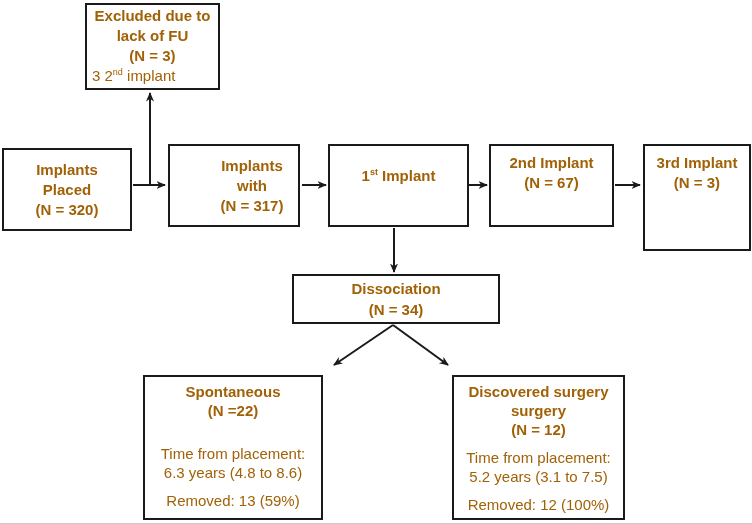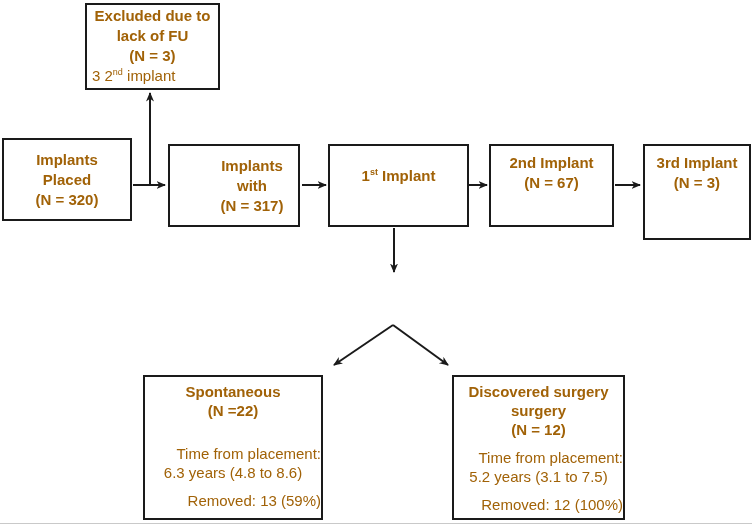--- a/index.html
+++ b/index.html
@@ -26,35 +26,35 @@
     text-align: center;
     line-height: 20px;
   }
   .bold { font-weight: bold; }
   .vcenter {
     display: flex;
     flex-direction: column;
     justify-content: center;
   }
   .left {
-    text-align: right;
+    text-align: center;
     padding-left: 0;
   }
   sup.sp {
     font-size: 9px;
     line-height: 0;
     vertical-align: super;
   }
   
   .b-excluded { left: 85px;  top: 3px;   width: 135px; height: 87px; padding-top: 1px; }
-  .b-placed   { left: 2px;   top: 138px; width: 130px; height: 83px; }
+  .b-placed   { left: 2px;   top: 148px; width: 130px; height: 83px; }
   .b-fu       { left: 168px; top: 144px; width: 132px; height: 83px; padding-left: 36px; }
   .b-first    { left: 328px; top: 144px; width: 141px; height: 83px; padding-top: 20px; }
   .b-second   { left: 489px; top: 144px; width: 125px; height: 83px; padding-top: 7px; }
-  .b-third    { left: 643px; top: 144px; width: 108px; height: 96px; padding-top: 7px; }
+  .b-third    { left: 643px; top: 144px; width: 108px; height: 107px; padding-top: 7px; }
   .b-dissoc   { left: 292px; top: 274px; width: 208px; height: 50px; line-height: 21px; }
   .b-spont    { left: 143px; top: 375px; width: 180px; height: 145px; padding-top: 5px; line-height: 19px; }
   .b-disc     { left: 452px; top: 375px; width: 173px; height: 145px; padding-top: 5px; line-height: 19px; }
   .gap24 { height: 24px; }
   .gap9  { height: 9px; }
   .note-line { text-align: left; padding-left: 5px; font-weight: normal; }
   .bottom-rule {
     position: absolute;
     left: 0; bottom: 0;
     width: 752px; height: 1px;
@@ -109,20 +109,24 @@
   <div class="box b-second bold">
     <div>2nd Implant</div>
     <div>(N = 67)</div>
   </div>
 
   <div class="box b-third bold">
     <div>3rd Implant</div>
     <div>(N = 3)</div>
   </div>
 
+  <div class="box b-dissoc vcenter bold">
+    <div>Dissociation</div>
+    <div>(N = 34)</div>
+  </div>
 
   <div class="box b-spont">
     <div class="bold">Spontaneous</div>
     <div class="bold">(N =22)</div>
     <div class="gap24"></div>
     <div class="left">Time from placement:</div>
     <div>6.3 years (4.8 to 8.6)</div>
     <div class="gap9"></div>
     <div class="left">Removed: 13 (59%)</div>
   </div>

